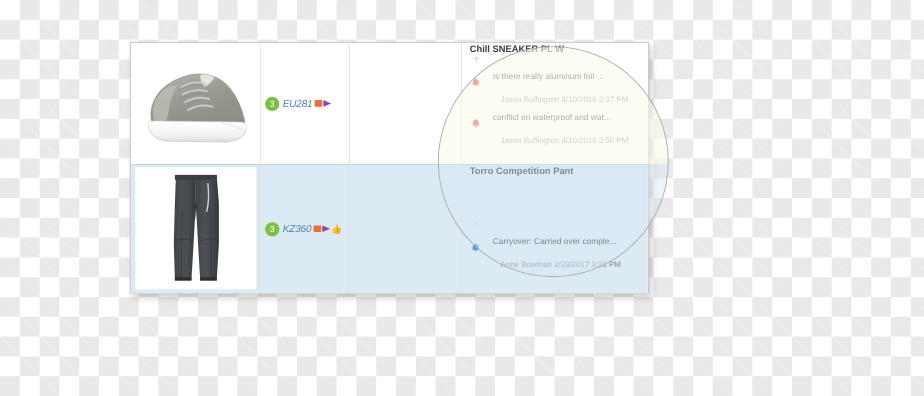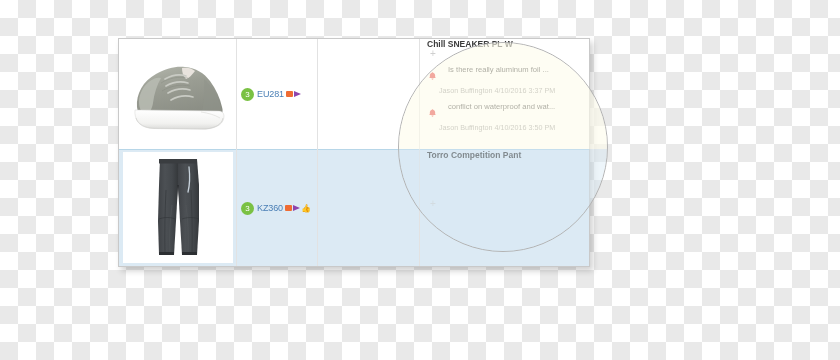--- a/index.html
+++ b/index.html
@@ -101,20 +101,21 @@
     line-height: 13px;
     text-align: center;
     flex: 0 0 auto;
     margin-right: 3px;
   }
   .style-code {
     font-size: 9px;
     color: #4a7fb5;
     white-space: nowrap;
     letter-spacing: -0.1px;
+    font-style: italic;
   }
   .mini-icons {
     display: inline-flex;
     align-items: center;
     gap: 1px;
     margin-left: 2px;
   }
   .ic {
     display: inline-block;
     width: 7px;
@@ -186,21 +187,21 @@
     font-size: 7.6px;
     color: #2f2f2f;
     line-height: 9px;
     white-space: nowrap;
     overflow: hidden;
   }
   .comment-meta {
     font-size: 7.2px;
     color: #8c8c8c;
     line-height: 9px;
-    margin-left: 10px;
+    margin-left: 26px;
     margin-top: 2px;
     white-space: nowrap;
   }
 
   
   #lens {
     position: absolute;
     left: 398px;
     top: 42px;
     width: 210px;
@@ -382,20 +383,35 @@
     </span>
   </div>
 
   <div class="name-cell r2">
     <span>Torro Competition Pant</span>
   </div>
 
   <div class="comments-cell r2">
     <div class="plus-mark">+</div>
 
+    <div class="comment">
+      <div class="comment-head">
+        <span class="bell">
+          <svg width="7" height="8" viewBox="0 0 14 16" xmlns="http://www.w3.org/2000/svg">
+            <path d="M7 0.6 C8 0.6 8.7 1.2 8.7 2.1 C11 2.8 12.3 4.7 12.3 7.1 L12.3 10 L13.5 12.2 L0.5 12.2 L1.7 10 L1.7 7.1 C1.7 4.7 3 2.8 5.3 2.1 C5.3 1.2 6 0.6 7 0.6 Z" fill="#3d9be9"></path>
+            <path d="M5 13.2 L9 13.2 C9 14.4 8.1 15.3 7 15.3 C5.9 15.3 5 14.4 5 13.2 Z" fill="#3d9be9"></path>
+          </svg>
+        </span>
+        <span class="comment-title">Carryover: Carried over comple...</span>
+      </div>
+      <div class="comment-meta">
+        <span>Anne Bowman</span>
+        <span>2/23/2017 3:21 PM</span>
+      </div>
+    </div>
   </div>
 
 </div>
 
 <div id="lens">
   <div class="lens-top"></div>
   <div class="lens-bot"></div>
 </div>
 
 </body></html>

